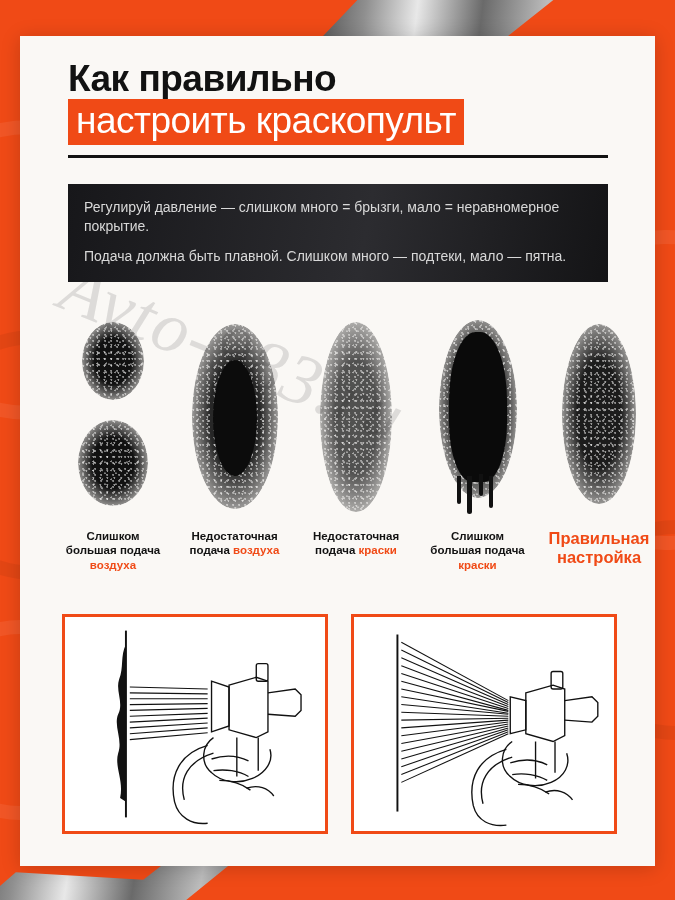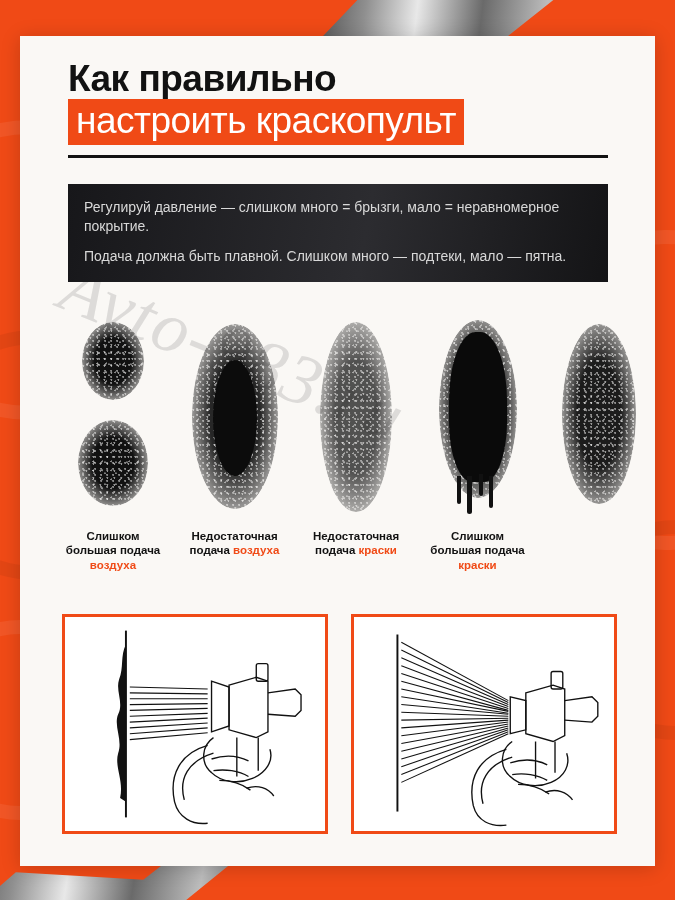--- a/index.html
+++ b/index.html
@@ -258,20 +258,23 @@
           <div class="drip" style="left:68px;top:160px;width:4px;height:32px;"></div>
         </div>
         <div class="pat-cap">
           <span>Слишком<br>большая подача<br></span><span class="accent">краски</span>
         </div>
       </div>
 
       <div class="pat-col">
         <div class="pat-art">
           <div class="blob speck fade-edge" style="width:74px;height:180px;top:8px;opacity:0.95;"></div>
+        </div>
+        <div class="pat-cap correct">
+          <span>Правильная<br>настройка</span>
         </div>
       </div>
 
     </div>
 
     <div class="panels">
 
       <div class="panel">
         <svg viewBox="0 0 266 220" width="260" height="214">
           <g stroke="#111" stroke-width="1.4" fill="none">

